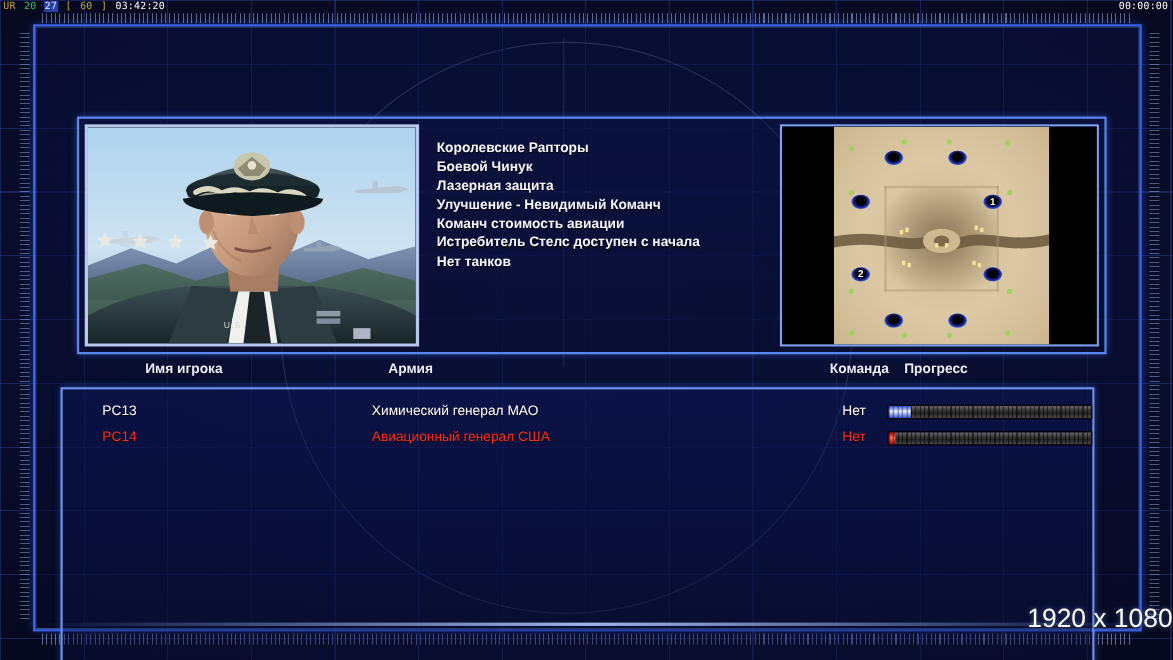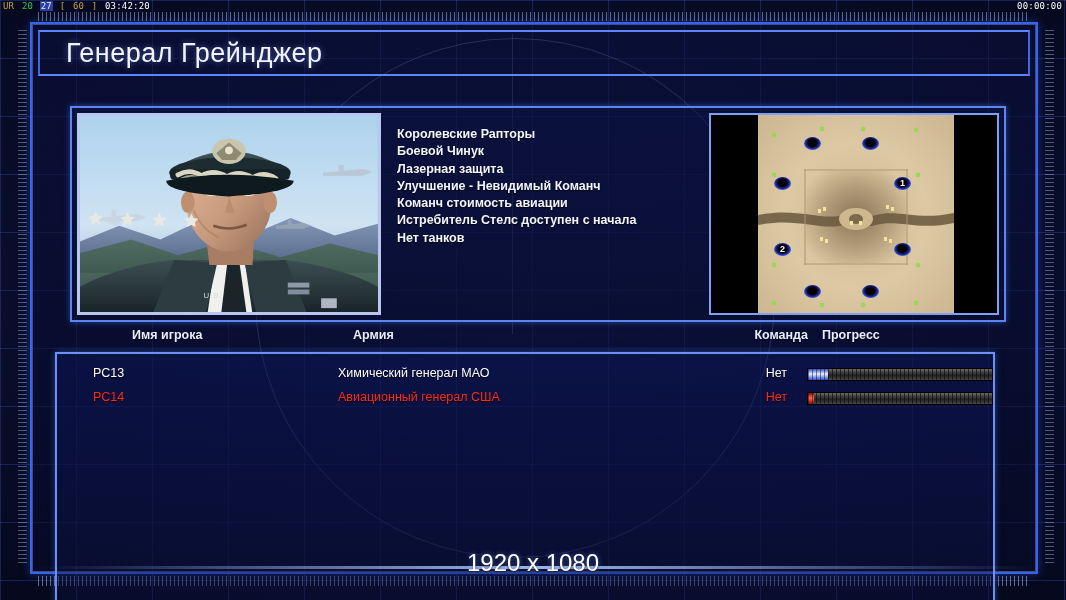--- a/index.html
+++ b/index.html
@@ -186,21 +186,21 @@
   .pfill {
     position:absolute; left:0; top:0; bottom:0;
     background:
       repeating-linear-gradient(to right, rgba(0,0,0,.45) 0 1px, transparent 1px 4px),
       linear-gradient(to bottom, var(--c1) 0%, var(--c2) 45%, var(--c1) 100%);
   }
 
   
   #resolution {
     position:absolute; left:0; right:0; top:549px;
-    text-align:center;
+    text-align:right;
     font-size:24px; color:#ffffff;
     text-shadow:0 0 5px rgba(120,160,255,.6), 0 1px 2px #000;
     z-index:30;
   }
   #bottom-glow {
     position:absolute; left:36px; right:30px; top:566px; height:3px;
     background:linear-gradient(to right, rgba(140,175,255,0), rgba(175,200,255,.9), rgba(140,175,255,0));
     z-index:25;
   }
 </style>
@@ -225,23 +225,20 @@
   <div class="globe" id="globe-main"></div>
   <div id="globe-meridian"></div>
 
   <div id="frame">
     <div class="frame-edge"></div>
     <div class="ruler h top"></div>
     <div class="ruler h bot"></div>
     <div class="ruler v left"></div>
     <div class="ruler v right"></div>
 
-    <div id="titlebar">
-      <div id="title-text">Генерал Грейнджер</div>
-    </div>
 
     <div id="infopanel">
 
       <div id="portrait-wrap">
         <svg id="portrait" viewBox="0 0 304 202" preserveAspectRatio="none">
           <defs>
             <linearGradient id="sky" x1="0" y1="0" x2="0" y2="1">
               <stop offset="0%" stop-color="#aed3ee"></stop>
               <stop offset="55%" stop-color="#cfe3f2"></stop>
               <stop offset="100%" stop-color="#8fb0cc"></stop>

